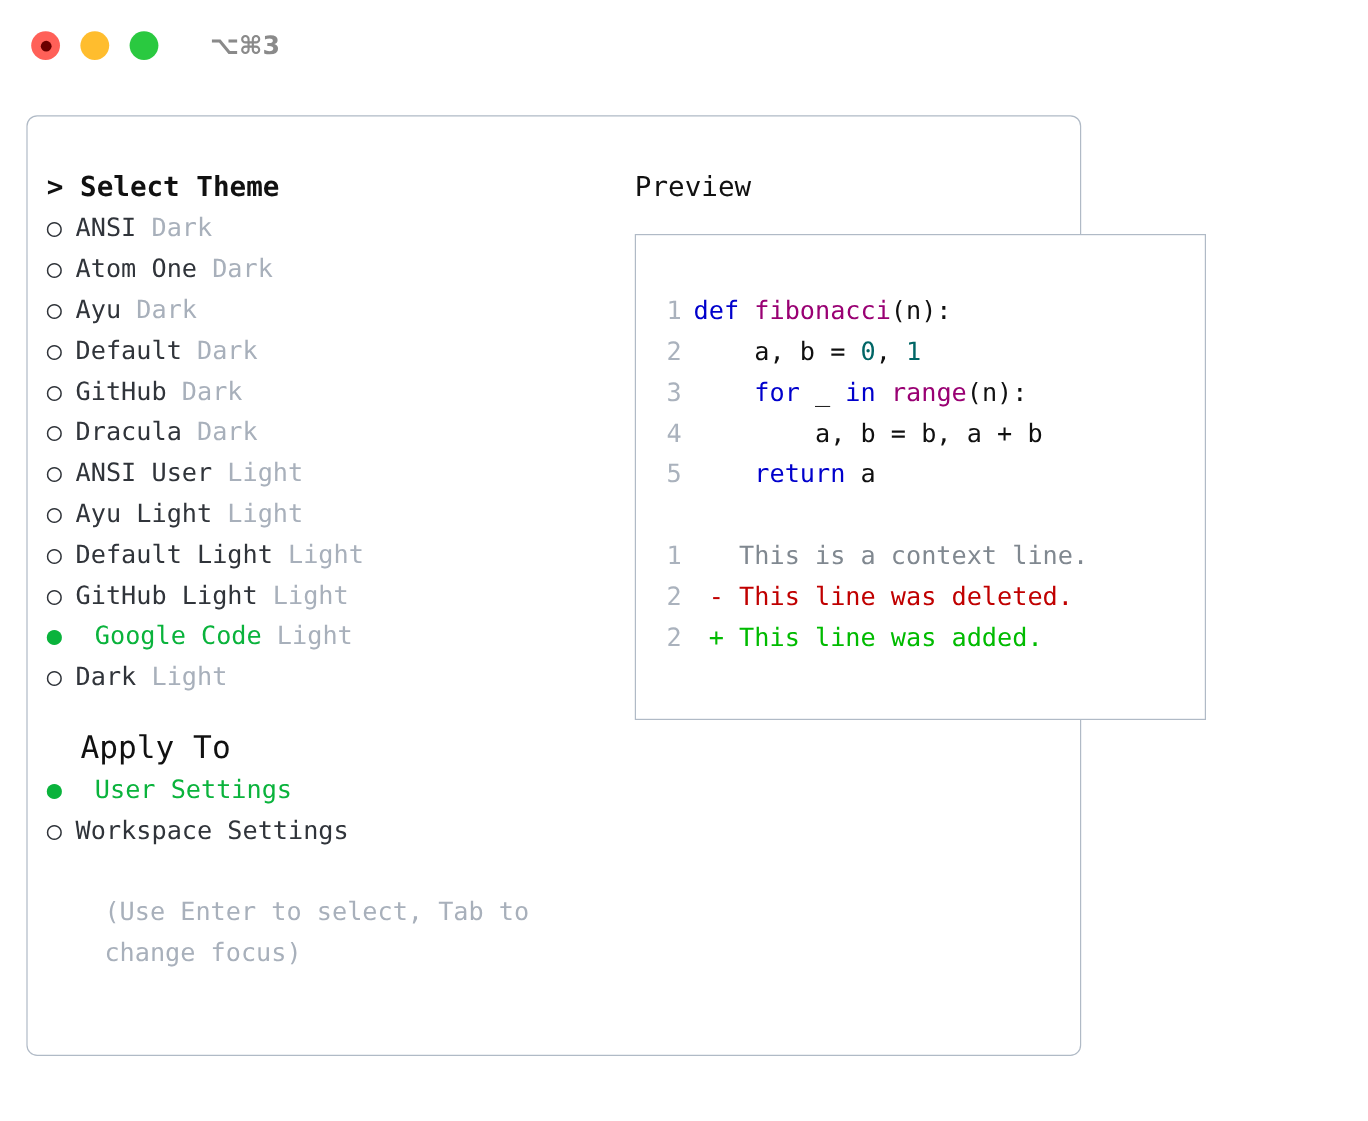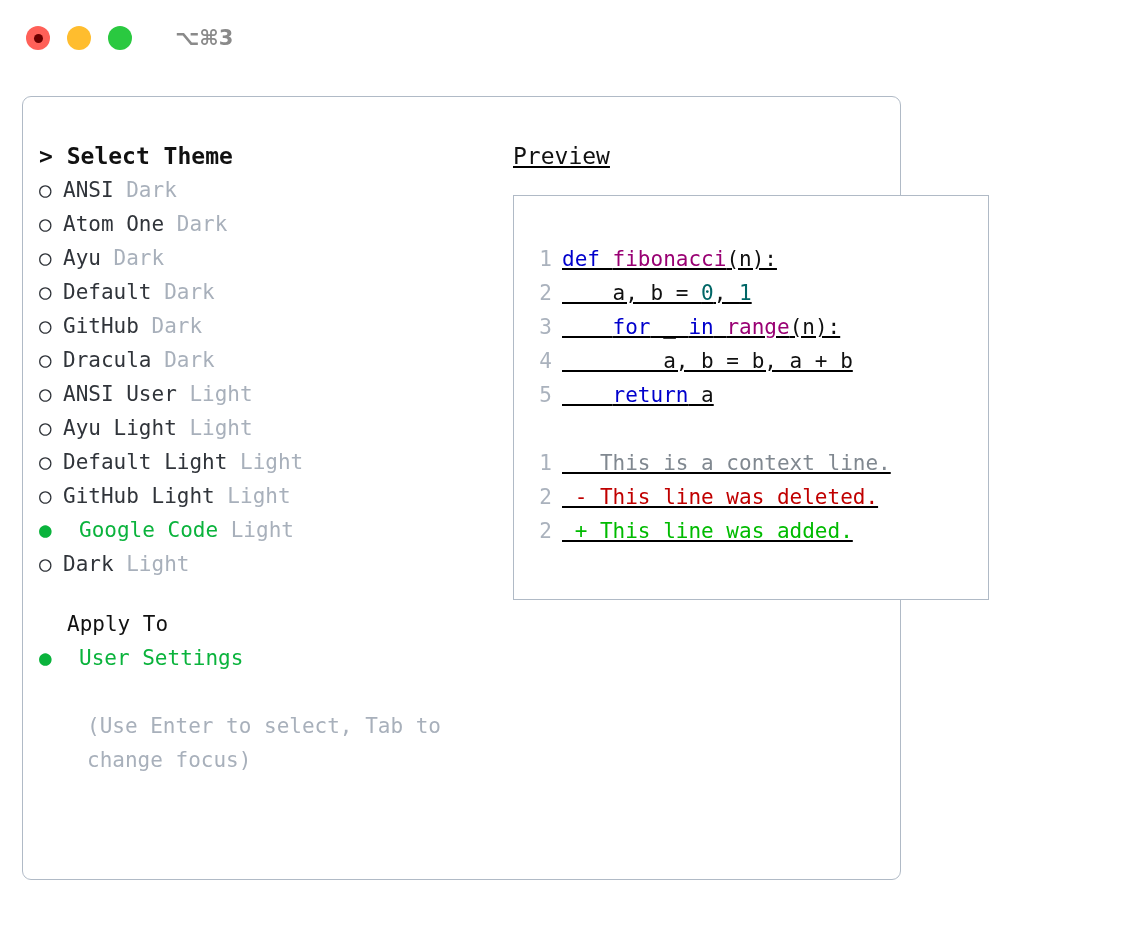--- a/index.html
+++ b/index.html
@@ -108,21 +108,21 @@
     color: #30343a;
   }
   .opt.selected .bullet { color: #0ab33c; }
   .opt.selected .label  { color: #0ab33c; margin-left: 16px; }
   .opt .label { color: #30343a; }
   .opt .variant {
     color: #a8b0bb;
   }
 
   .subhead {
-    font-size: 21px;
+    font-size: 26px;
     line-height: 34px;
     color: #111111;
     white-space: pre;
     padding-left: 28px;
   }
 
   .spacer-sm { height: 26px; }
   .spacer-md { height: 34px; }
 
   .hint {
@@ -130,24 +130,23 @@
     line-height: 34px;
     color: #a8b0bb;
     width: 420px;
     white-space: pre-wrap;
     margin-left: 48px;
   }
 
   
   .right-col {
     position: absolute;
-    left: 490px;
+    left: 506px;
     top: 42px;
     width: 500px;
-    text-decoration: underline;
   }
 
   .preview-title {
     font-size: 23px;
     color: #111111;
     line-height: 34px;
     white-space: pre;
   }
 
   .preview-box {
@@ -215,20 +214,21 @@
             <div class="opt"><span class="bullet">○</span><span class="label">GitHub Light</span><span class="variant"> Light</span></div>
             <div class="opt selected"><span class="bullet">●</span><span class="label">Google Code</span><span class="variant"> Light</span></div>
             <div class="opt"><span class="bullet">○</span><span class="label">Dark</span><span class="variant"> Light</span></div>
           </div>
 
         <div class="spacer-sm"></div>
 
         <div class="subhead">Apply To</div>
         <div id="apply-list">
             <div class="opt selected"><span class="bullet">●</span><span class="label">User Settings</span></div>
+            <div class="opt"><span class="bullet">○</span><span class="label">Workspace Settings</span></div>
           </div>
 
         <div class="spacer-md"></div>
 
         <div class="hint">(Use Enter to select, Tab to
 change focus)</div>
       </div>
 
       <div class="right-col">
         <div class="preview-title">Preview</div>

